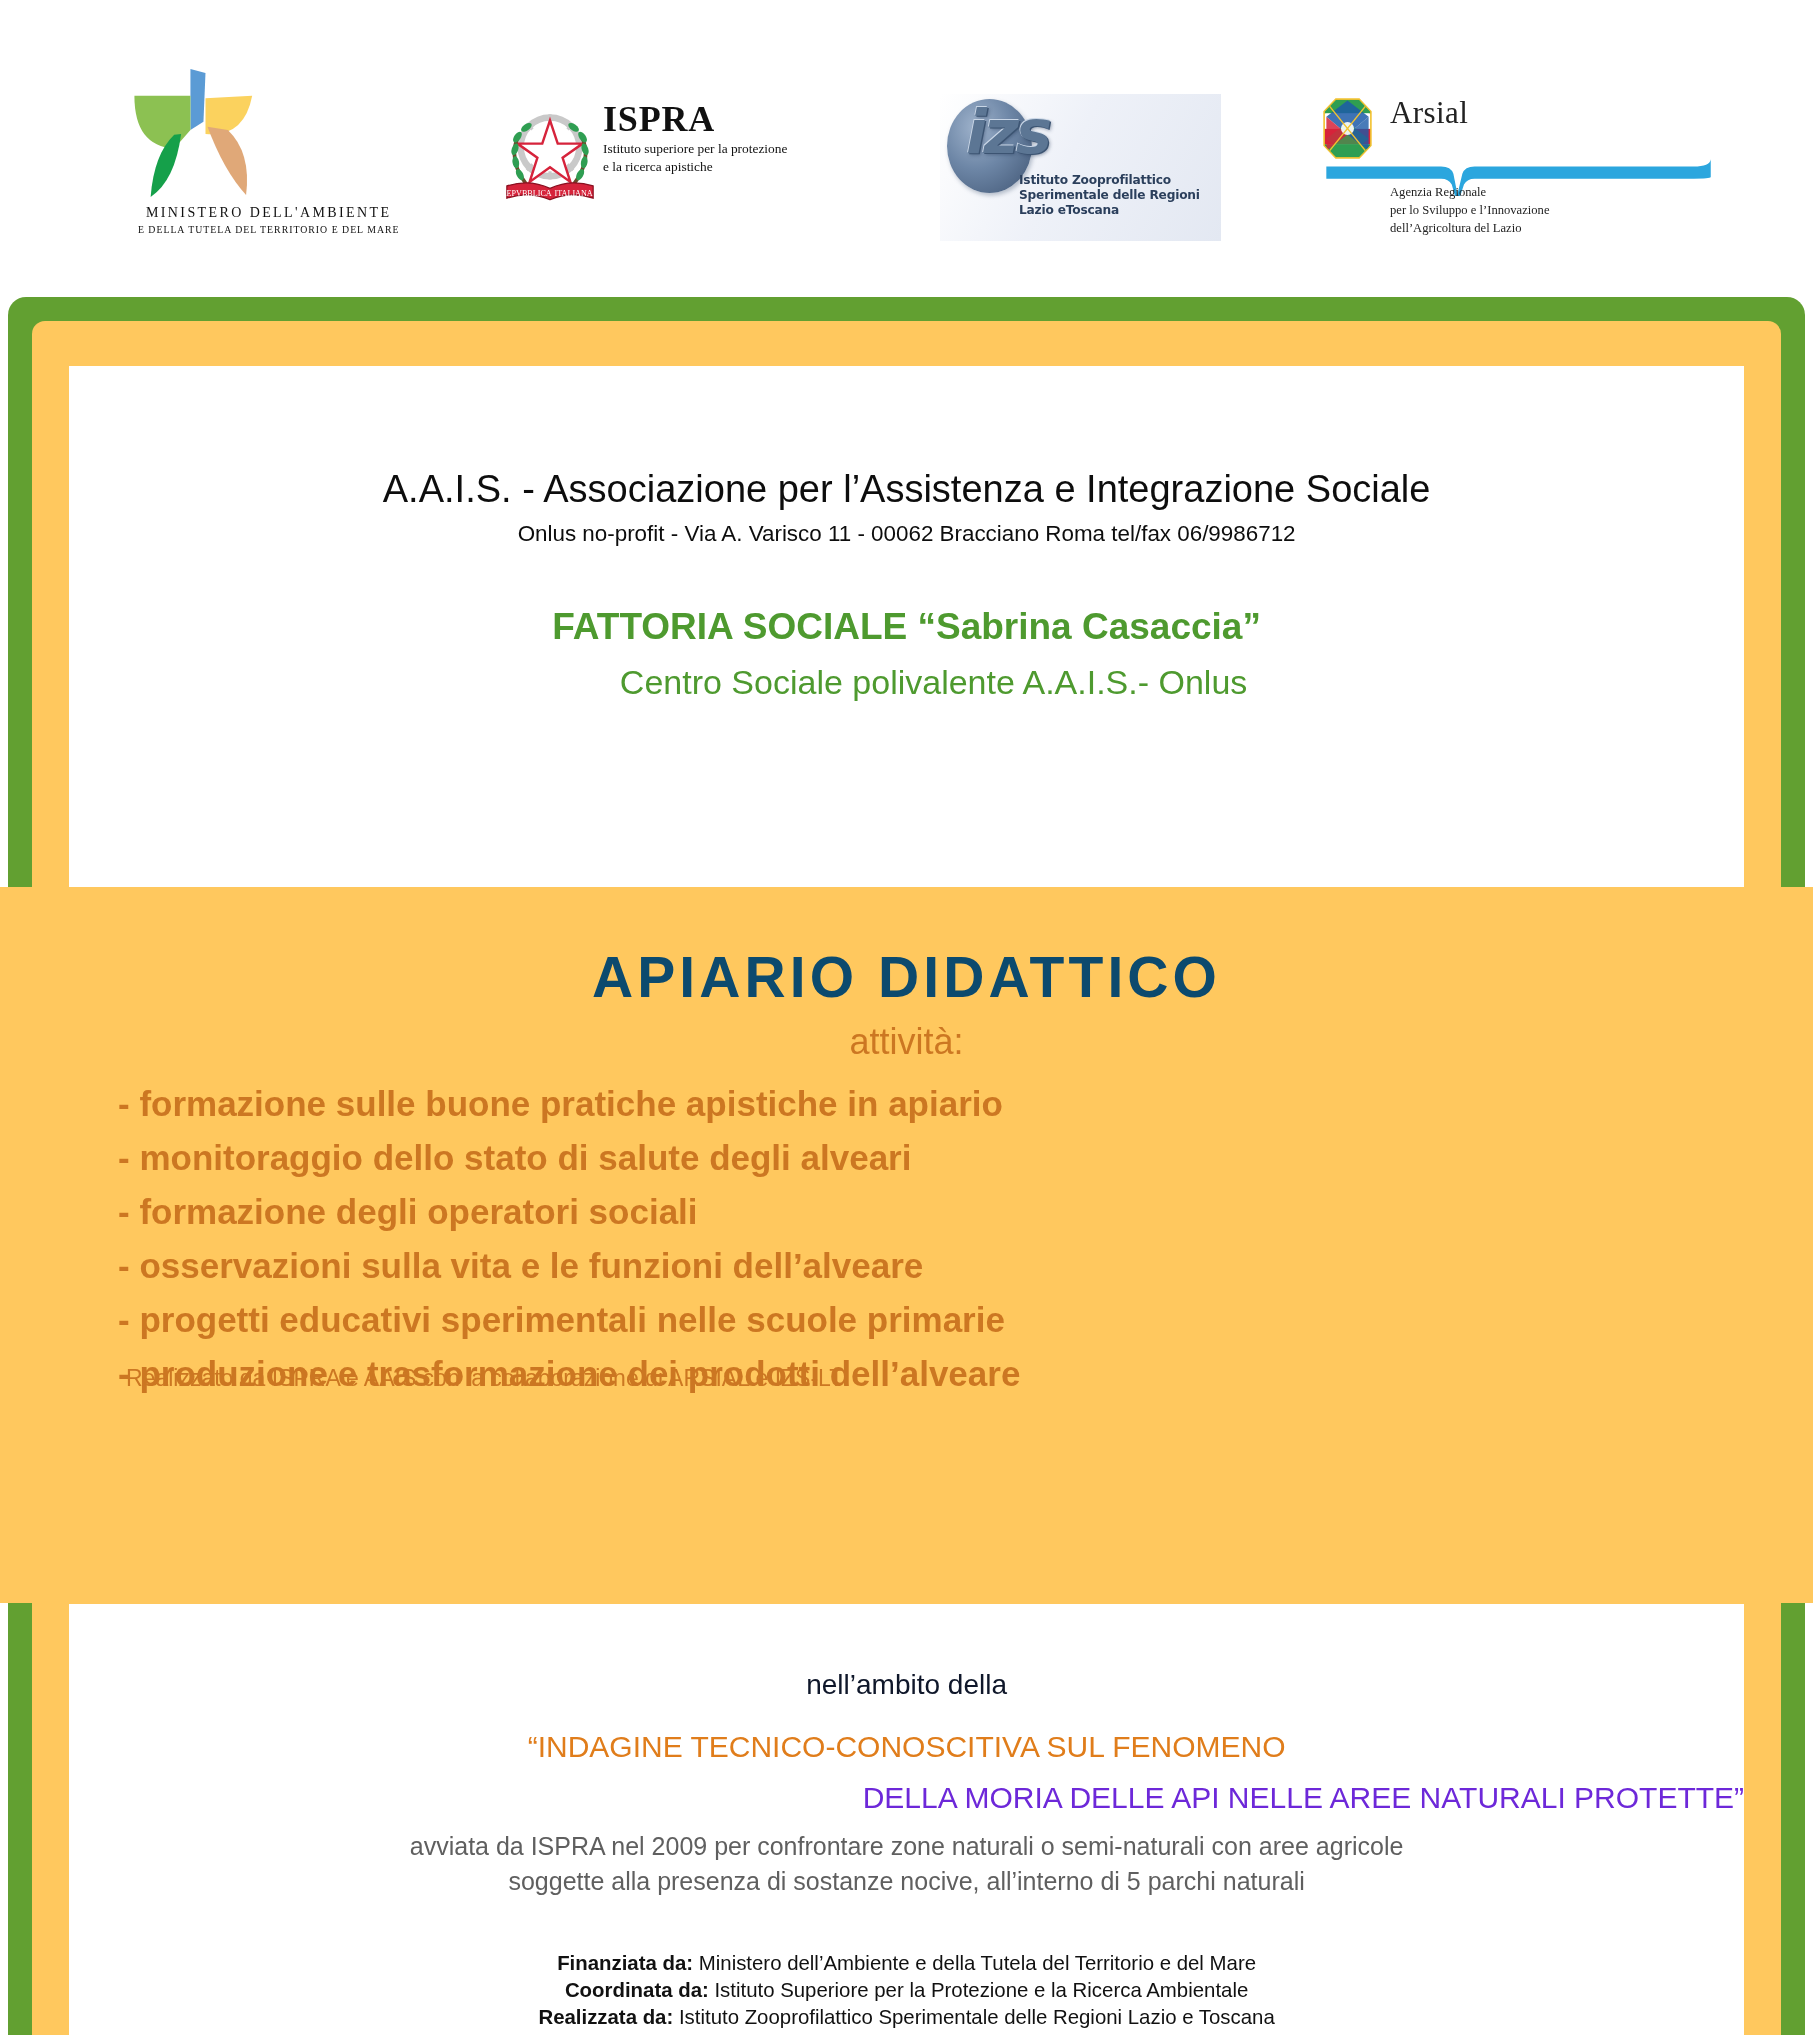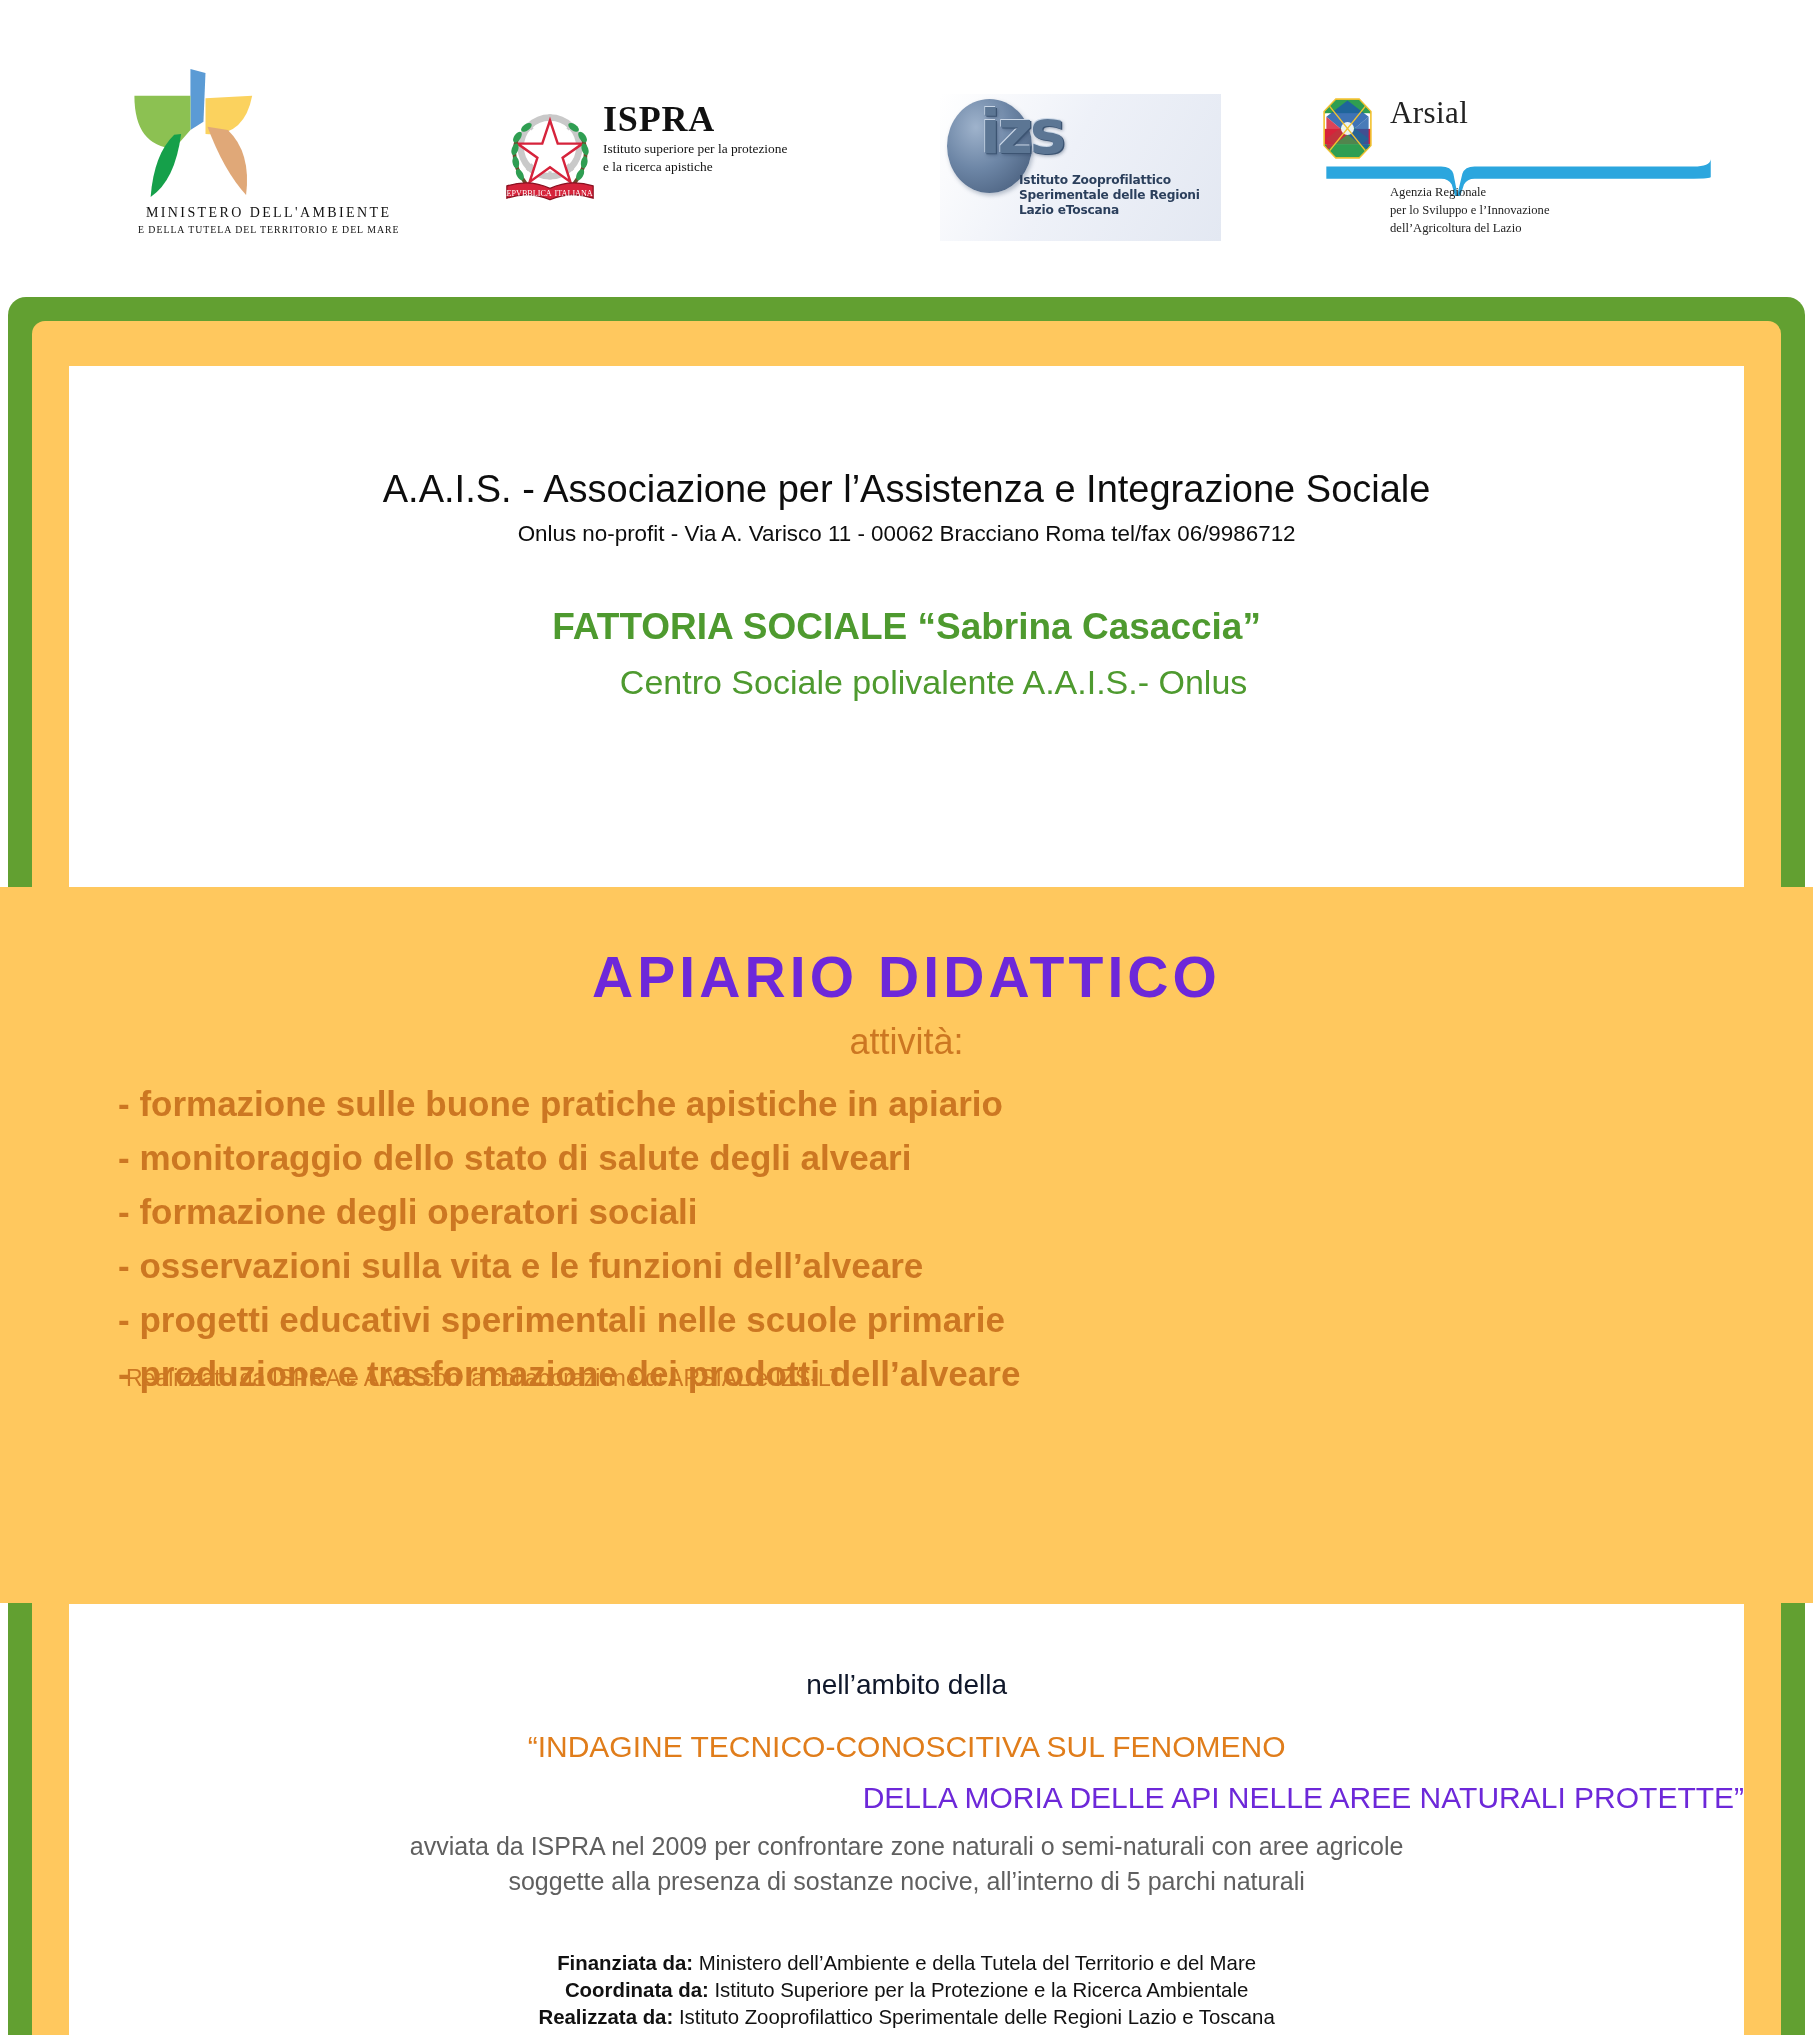--- a/index.html
+++ b/index.html
@@ -28,22 +28,22 @@
   .ispra-sub{font-family:"Liberation Serif",serif;font-size:13.4px;color:#111;
      line-height:1.32;margin-top:4.1px;}
 
   
   .izs-logo{left:940px;top:94px;width:281px;height:147px;
      background:linear-gradient(118deg,#ffffff 0%,#eef1f8 45%,#e3e8f2 100%);}
   .izs-oval{position:absolute;left:7.3px;top:4.9px;width:85px;height:94px;
      border-radius:50%;
      background:radial-gradient(ellipse at 34% 30%,#9fb3cc 0%,#6d86a6 45%,#3f5472 100%);
      box-shadow:1.6px 2.4px 4.1px rgba(60,80,110,.35);}
-  .izs-word{position:absolute;left:40px;top:7.3px;font-family:"DejaVu Sans",sans-serif;
-     font-weight:bold;font-size:61px;letter-spacing:-3.3px;
+  .izs-word{position:absolute;left:26px;top:7.3px;font-family:"DejaVu Sans",sans-serif;
+     font-weight:bold;font-style:italic;font-size:61px;letter-spacing:-3.3px;
      color:#5c7694;
      text-shadow:1.2px 1.2px 0 #3c5472,-0.8px -0.8px 0 #c9d6e6,2px 2.4px 3.7px rgba(40,60,90,.45);
      line-height:1;}
   .izs-sub{position:absolute;left:79px;top:79px;font-family:"DejaVu Sans",sans-serif;
      font-weight:bold;font-size:12.2px;color:#2b3f5c;line-height:1.22;letter-spacing:-0.2px;}
 
   
   .arsial-logo{left:1323px;top:98px;width:407px;height:151px;}
   .arsial-shield{position:absolute;left:0;top:0;width:49px;height:61px;}
   .arsial-name{position:absolute;left:67px;top:-3.3px;font-family:"Liberation Serif",serif;
@@ -74,21 +74,21 @@
   .aais-sub{position:absolute;left:0;top:155px;width:100%;text-align:center;
      font-size:22.4px;color:#0d0d0d;white-space:nowrap;}
   .fattoria{position:absolute;left:0;top:240px;width:100%;text-align:center;
      font-size:37px;font-weight:bold;color:#4e9a2f;white-space:nowrap;}
   .centro{position:absolute;left:0;top:297px;width:100%;text-align:center;
      font-size:34px;color:#4e9a2f;white-space:nowrap;margin-left:27px;}
 
   
   .band-inner{position:absolute;left:0;top:0;width:1813px;height:716px;}
   .apiario{position:absolute;left:0;top:57px;width:100%;text-align:center;
-     font-size:57px;font-weight:bold;color:#6d28d9;letter-spacing:4.1px;white-space:nowrap;}
+     font-size:57px;font-weight:bold;color:#0c4a6e;letter-spacing:4.1px;white-space:nowrap;}
   .attivita{position:absolute;left:0;top:134px;width:100%;text-align:center;
      font-size:36px;color:#cc7722;white-space:nowrap;}
   .bullets{position:absolute;left:118px;top:199px;width:1588px;}
   .bullet{font-size:35px;font-weight:bold;color:#cc7722;line-height:1.0;
      margin-bottom:19px;white-space:nowrap;}
   .realizzato{position:absolute;left:126px;top:470px;font-size:23px;color:#cc7722;
      white-space:nowrap;margin-top:8px;}
 
   
   .amb{position:absolute;left:0;top:65px;width:100%;text-align:center;

